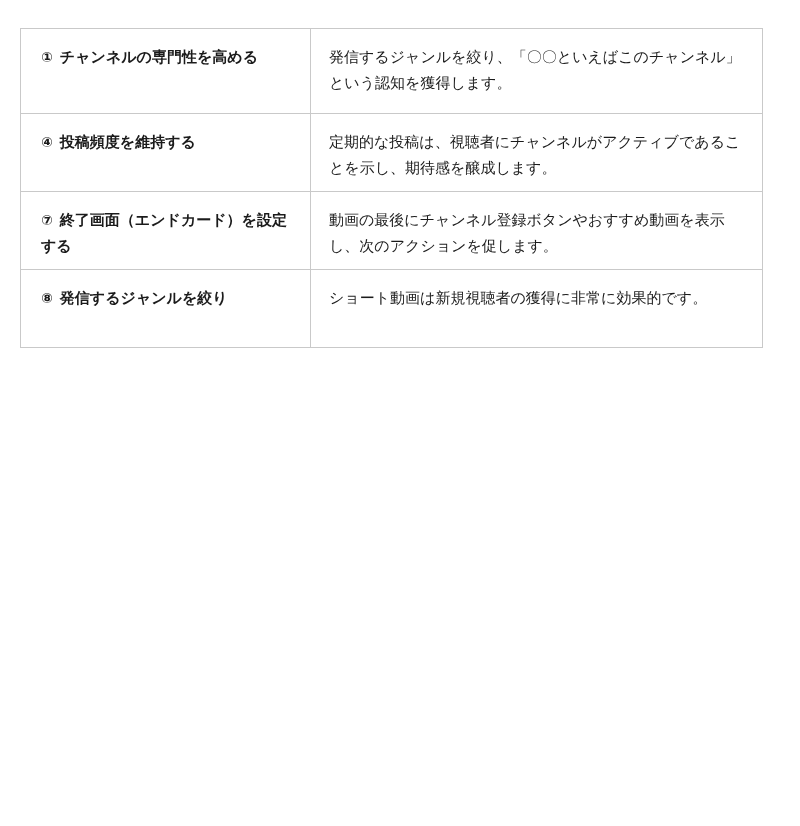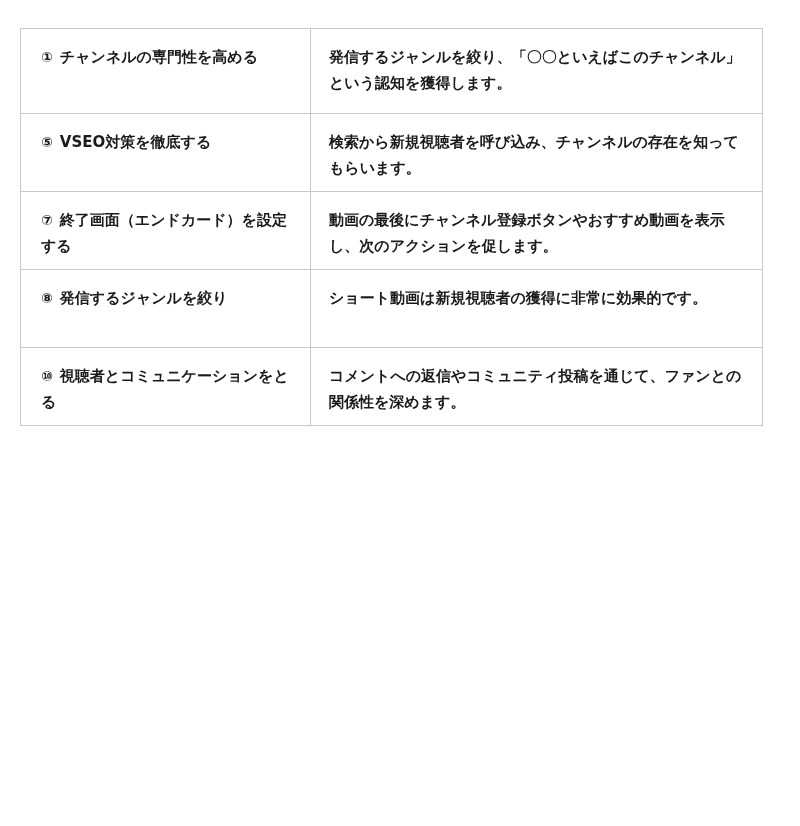--- a/index.html
+++ b/index.html
@@ -37,21 +37,21 @@
     word-break: break-word;
     overflow-wrap: break-word;
   }
   td.title-cell {
     padding: 15px 16px 9px 20px;
     font-weight: 700;
     color: #111111;
   }
   td.desc-cell {
     padding: 15px 16px 9px 18px;
-    font-weight: 700;
+    font-weight: 400;
   }
   .num {
     display: inline-block;
     margin-right: 7px;
     font-size: 14px;
   }
   tbody tr { height: 78px; }
   tbody tr:nth-child(1) { height: 85px; }
   tbody tr:nth-child(8) { height: 63px; }
   tbody tr:nth-child(9) { height: 72px; }
@@ -68,45 +68,39 @@
     <tbody id="rows">
   <tr>
     <td class="title-cell">
       <span class="num">①</span><span class="title">チャンネルの専門性を高める</span>
     </td>
     <td class="desc-cell">発信するジャンルを絞り、「〇〇といえばこのチャンネル」という認知を獲得します。</td>
   </tr>
 
 
 
-
   <tr>
     <td class="title-cell">
-      <span class="num">⑤</span><span class="title">VSEO対策を徹底する</span>
+      <span class="num">④</span><span class="title">投稿頻度を維持する</span>
     </td>
-    <td class="desc-cell">検索から新規視聴者を呼び込み、チャンネルの存在を知ってもらいます。</td>
+    <td class="desc-cell">定期的な投稿は、視聴者にチャンネルがアクティブであることを示し、期待感を醸成します。</td>
   </tr>
+
 
 
   <tr>
     <td class="title-cell">
       <span class="num">⑦</span><span class="title">終了画面（エンドカード）を設定する</span>
     </td>
     <td class="desc-cell">動画の最後にチャンネル登録ボタンやおすすめ動画を表示し、次のアクションを促します。</td>
   </tr>
 
   <tr>
     <td class="title-cell">
       <span class="num">⑧</span><span class="title">発信するジャンルを絞り</span>
     </td>
     <td class="desc-cell">ショート動画は新規視聴者の獲得に非常に効果的です。</td>
   </tr>
 
 
-  <tr>
-    <td class="title-cell">
-      <span class="num">⑩</span><span class="title">視聴者とコミュニケーションをとる</span>
-    </td>
-    <td class="desc-cell">コメントへの返信やコミュニティ投稿を通じて、ファンとの関係性を深めます。</td>
-  </tr>
 </tbody>
   </table>
 </div>
 
 </body></html>

